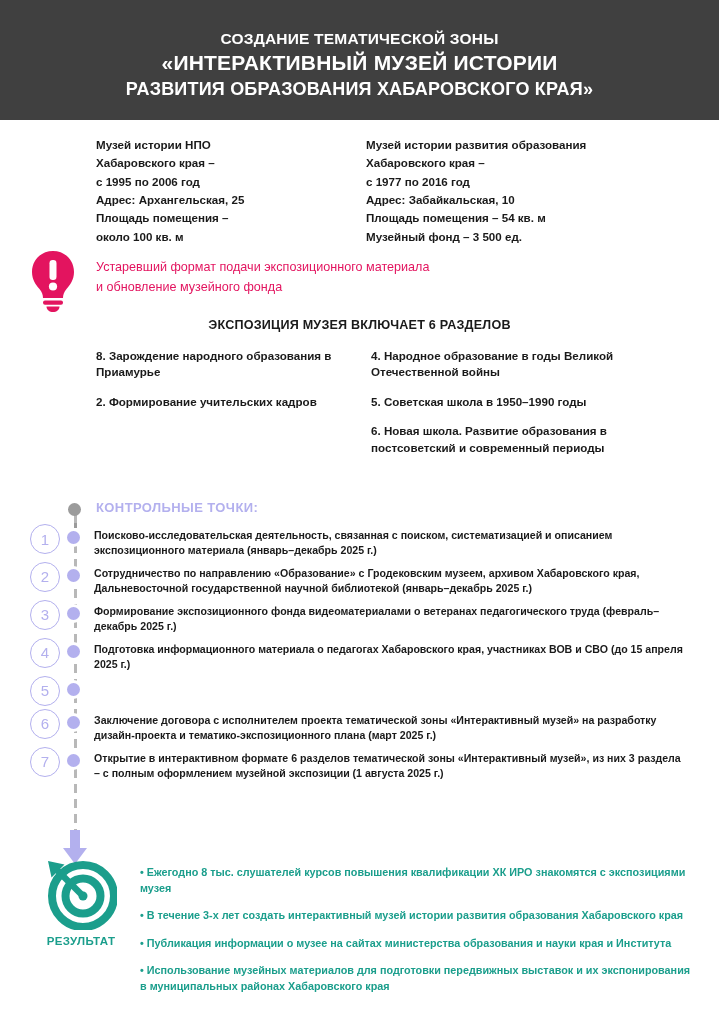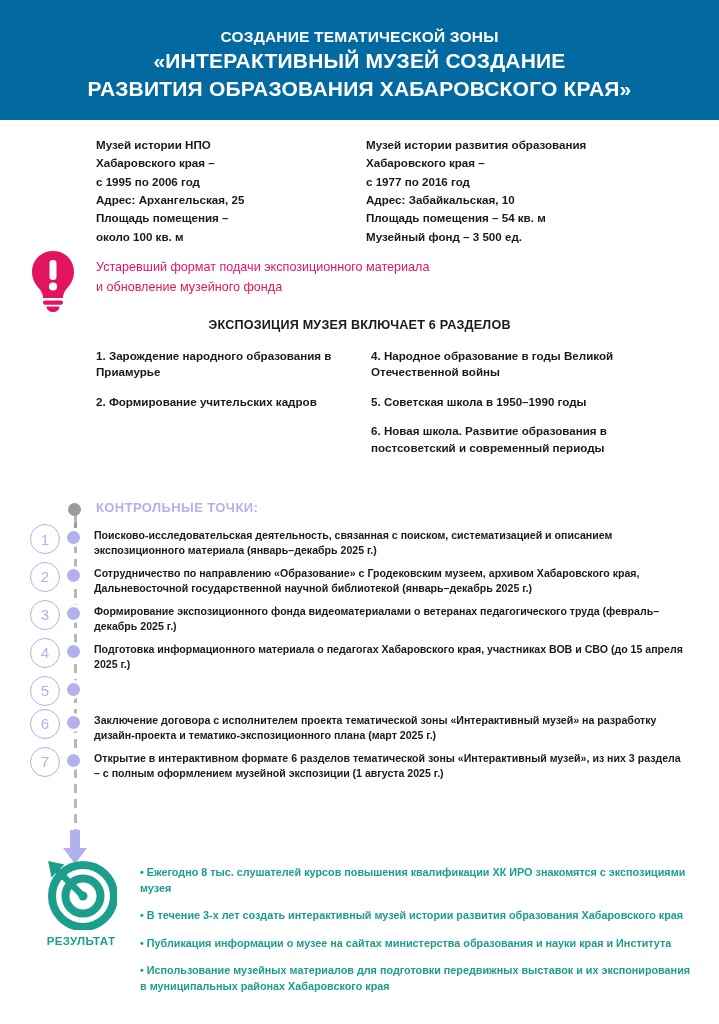--- a/index.html
+++ b/index.html
@@ -17,40 +17,40 @@
     overflow: hidden;
   }
 
   
   .header-banner {
     position: absolute;
     left: 0;
     top: 0;
     width: 719px;
     height: 120px;
-    background: #0369a1;
+    background: #404040;
     display: flex;
     flex-direction: column;
     align-items: center;
     justify-content: center;
     box-sizing: border-box;
     padding-top: 10px;
   }
   .header-line {
     color: #ffffff;
     font-weight: bold;
     text-align: center;
     letter-spacing: 0.2px;
     line-height: 1.18;
     white-space: nowrap;
     font-stretch: condensed;
   }
   .header-line.l1 { font-size: 15.5px; }
   .header-line.l2 { font-size: 21px; margin-top: 3px; }
-  .header-line.l3 { font-size: 21px; margin-top: 3px; }
+  .header-line.l3 { font-size: 18px; margin-top: 3px; }
 
   
   .museum-info {
     position: absolute;
     left: 96px;
     top: 136px;
     width: 580px;
     display: flex;
   }
   .museum-col {
@@ -246,21 +246,21 @@
     line-height: 1.5;
   }
   .result-item { margin-bottom: 11px; }
   .result-item:last-child { margin-bottom: 0; }
 </style>
 </head>
 <body>
 
 <div class="header-banner">
   <div class="header-line l1">СОЗДАНИЕ ТЕМАТИЧЕСКОЙ ЗОНЫ</div>
-  <div class="header-line l2">«ИНТЕРАКТИВНЫЙ МУЗЕЙ СОЗДАНИЕ</div>
+  <div class="header-line l2">«ИНТЕРАКТИВНЫЙ МУЗЕЙ ИСТОРИИ</div>
   <div class="header-line l3">РАЗВИТИЯ ОБРАЗОВАНИЯ ХАБАРОВСКОГО КРАЯ»</div>
 </div>
 
 <div class="museum-info">
   <div class="museum-col left">
     <div>Музей истории НПО</div>
     <div>Хабаровского края –</div>
     <div>с 1995 по 2006 год</div>
     <div>Адрес: Архангельская, 25</div>
     <div>Площадь помещения –</div>
@@ -286,21 +286,21 @@
   </svg>
   <div class="warning-text">
     <div>Устаревший  формат подачи экспозиционного материала</div>
     <div>и обновление музейного фонда</div>
   </div>
 </div>
 
 <div class="exposition-title">ЭКСПОЗИЦИЯ МУЗЕЯ ВКЛЮЧАЕТ 6 РАЗДЕЛОВ</div>
 <div class="exposition-cols">
   <div class="exp-col left">
-    <div class="exp-item">1. Зарождение народного образования в Приамурье</div>
+    <div class="exp-item">8. Зарождение народного образования в Приамурье</div>
     <div class="exp-item">2. Формирование учительских кадров</div>
   </div>
   <div class="exp-col right">
     <div class="exp-item">4. Народное образование в годы Великой Отечественной войны</div>
     <div class="exp-item">5. Советская школа в 1950–1990 годы</div>
     <div class="exp-item">6. Новая школа. Развитие образования в постсоветский и современный периоды</div>
   </div>
 </div>
 
 <div class="timeline">

